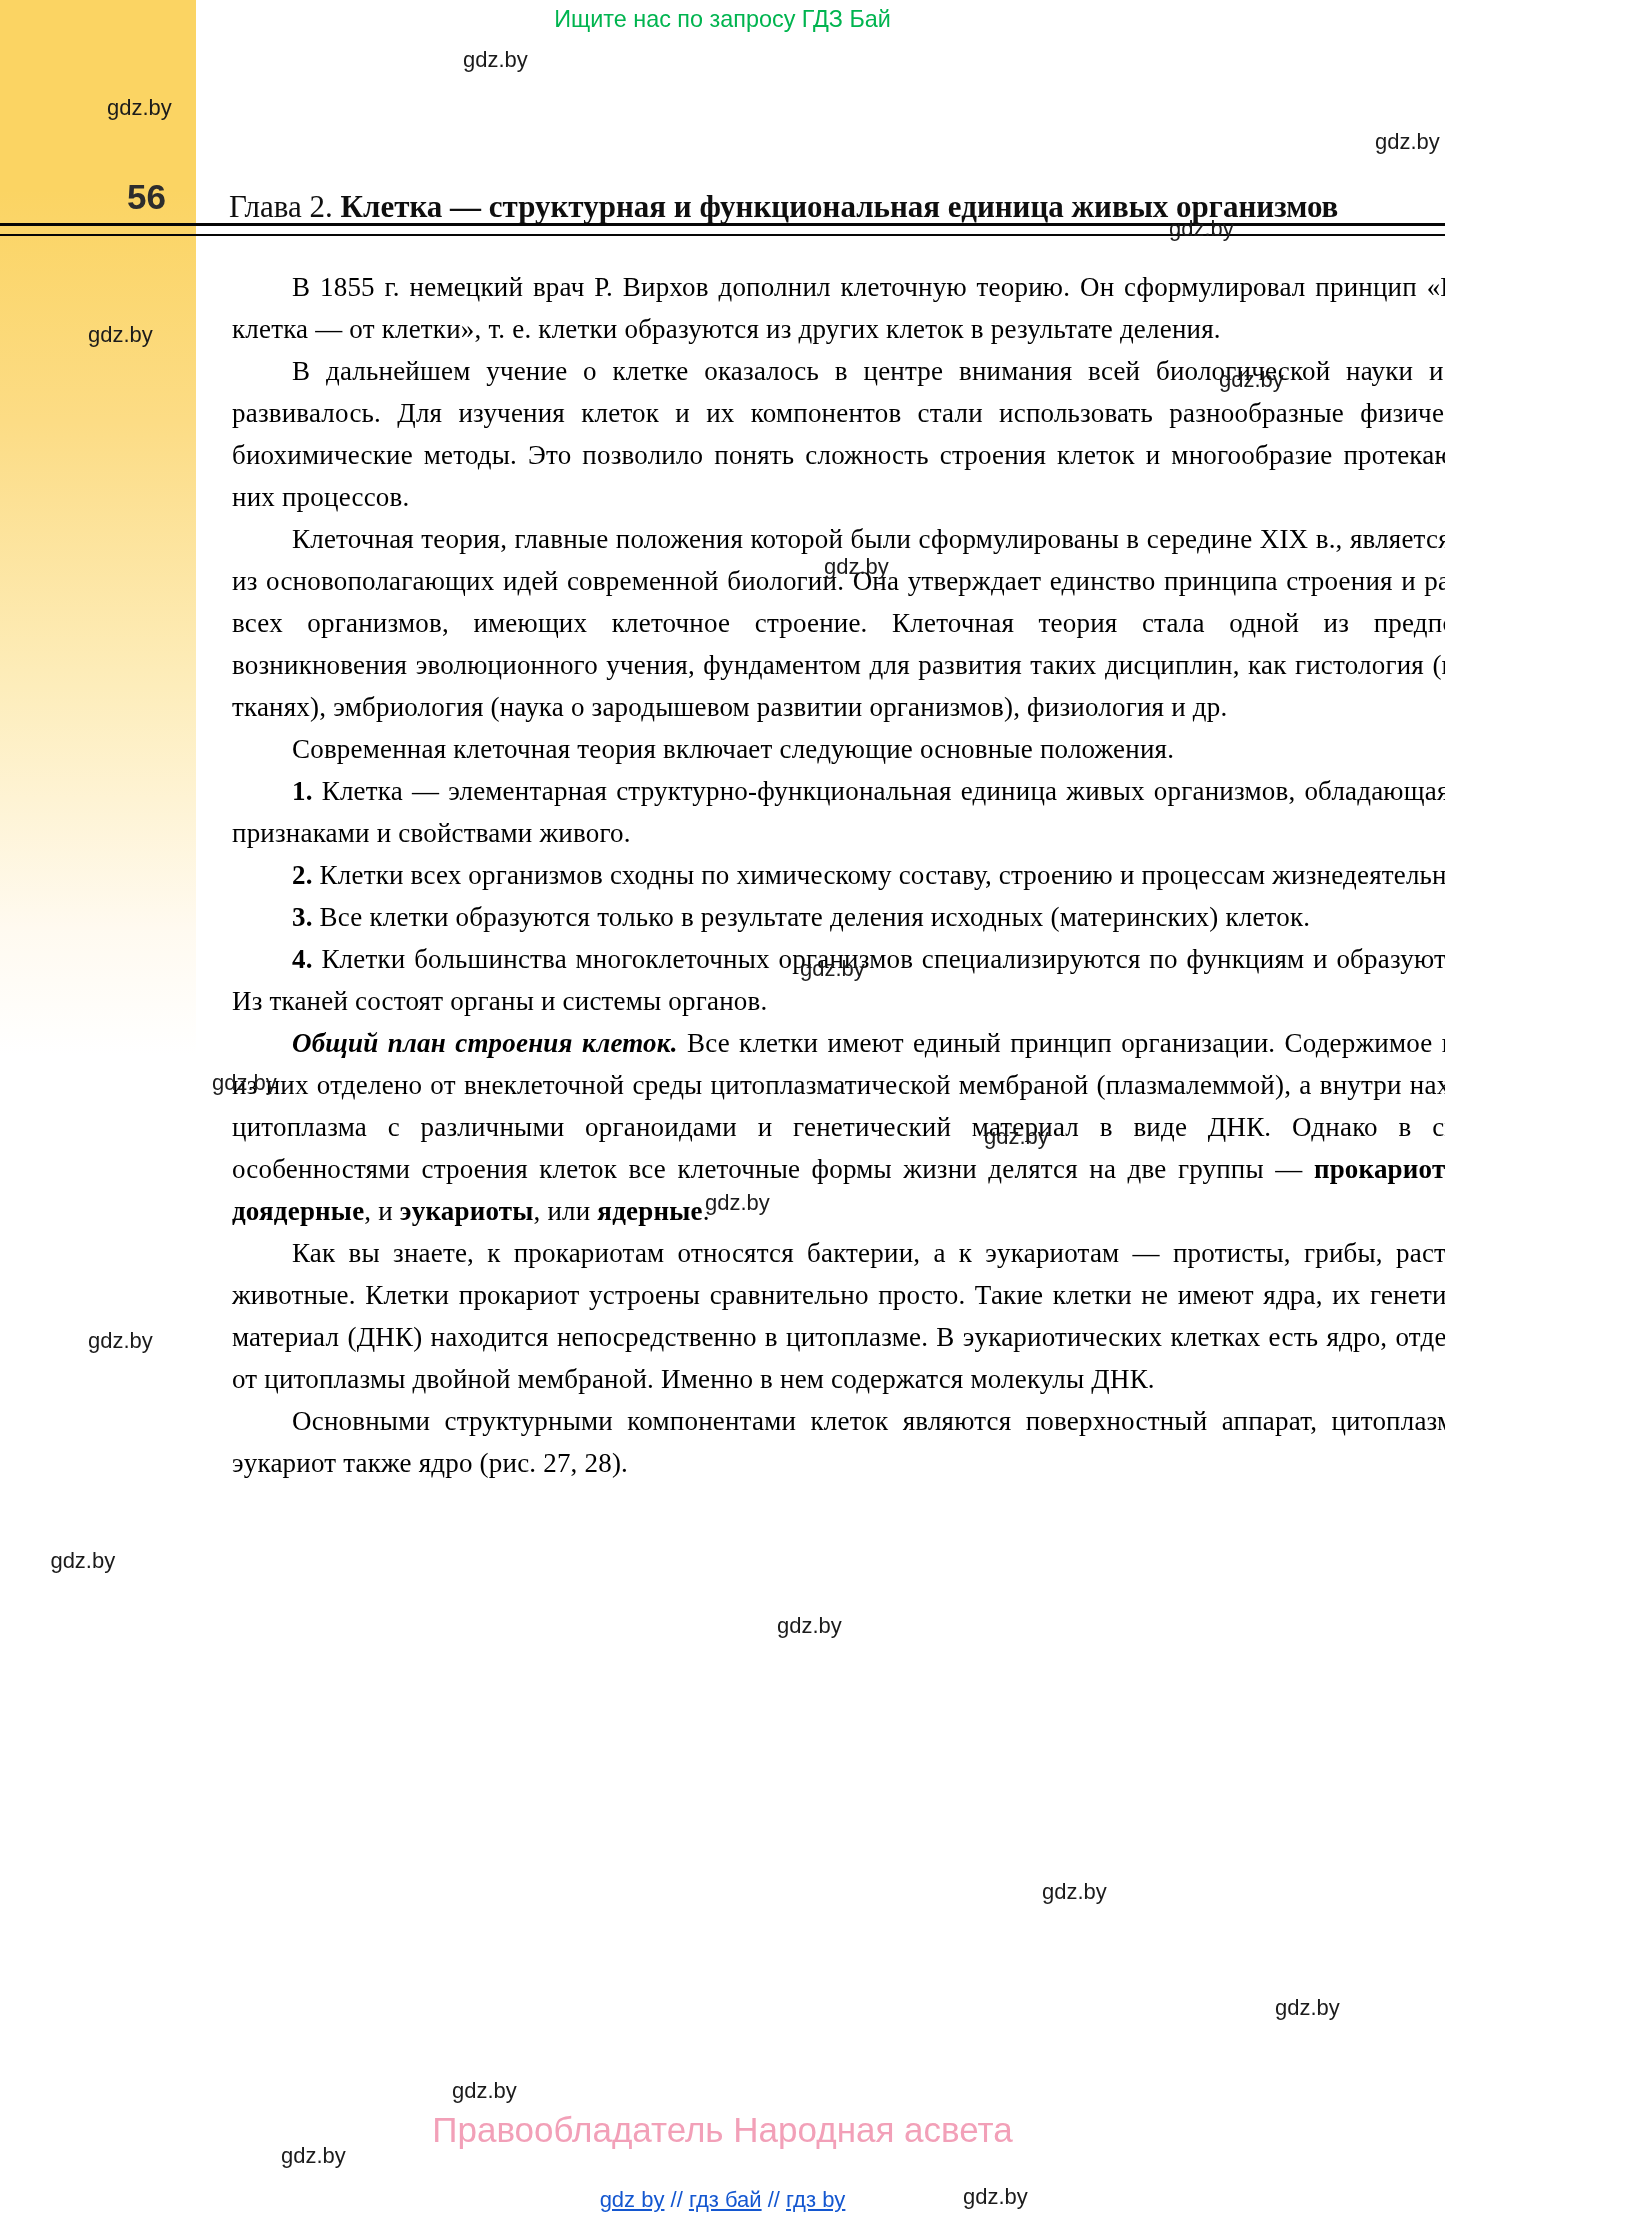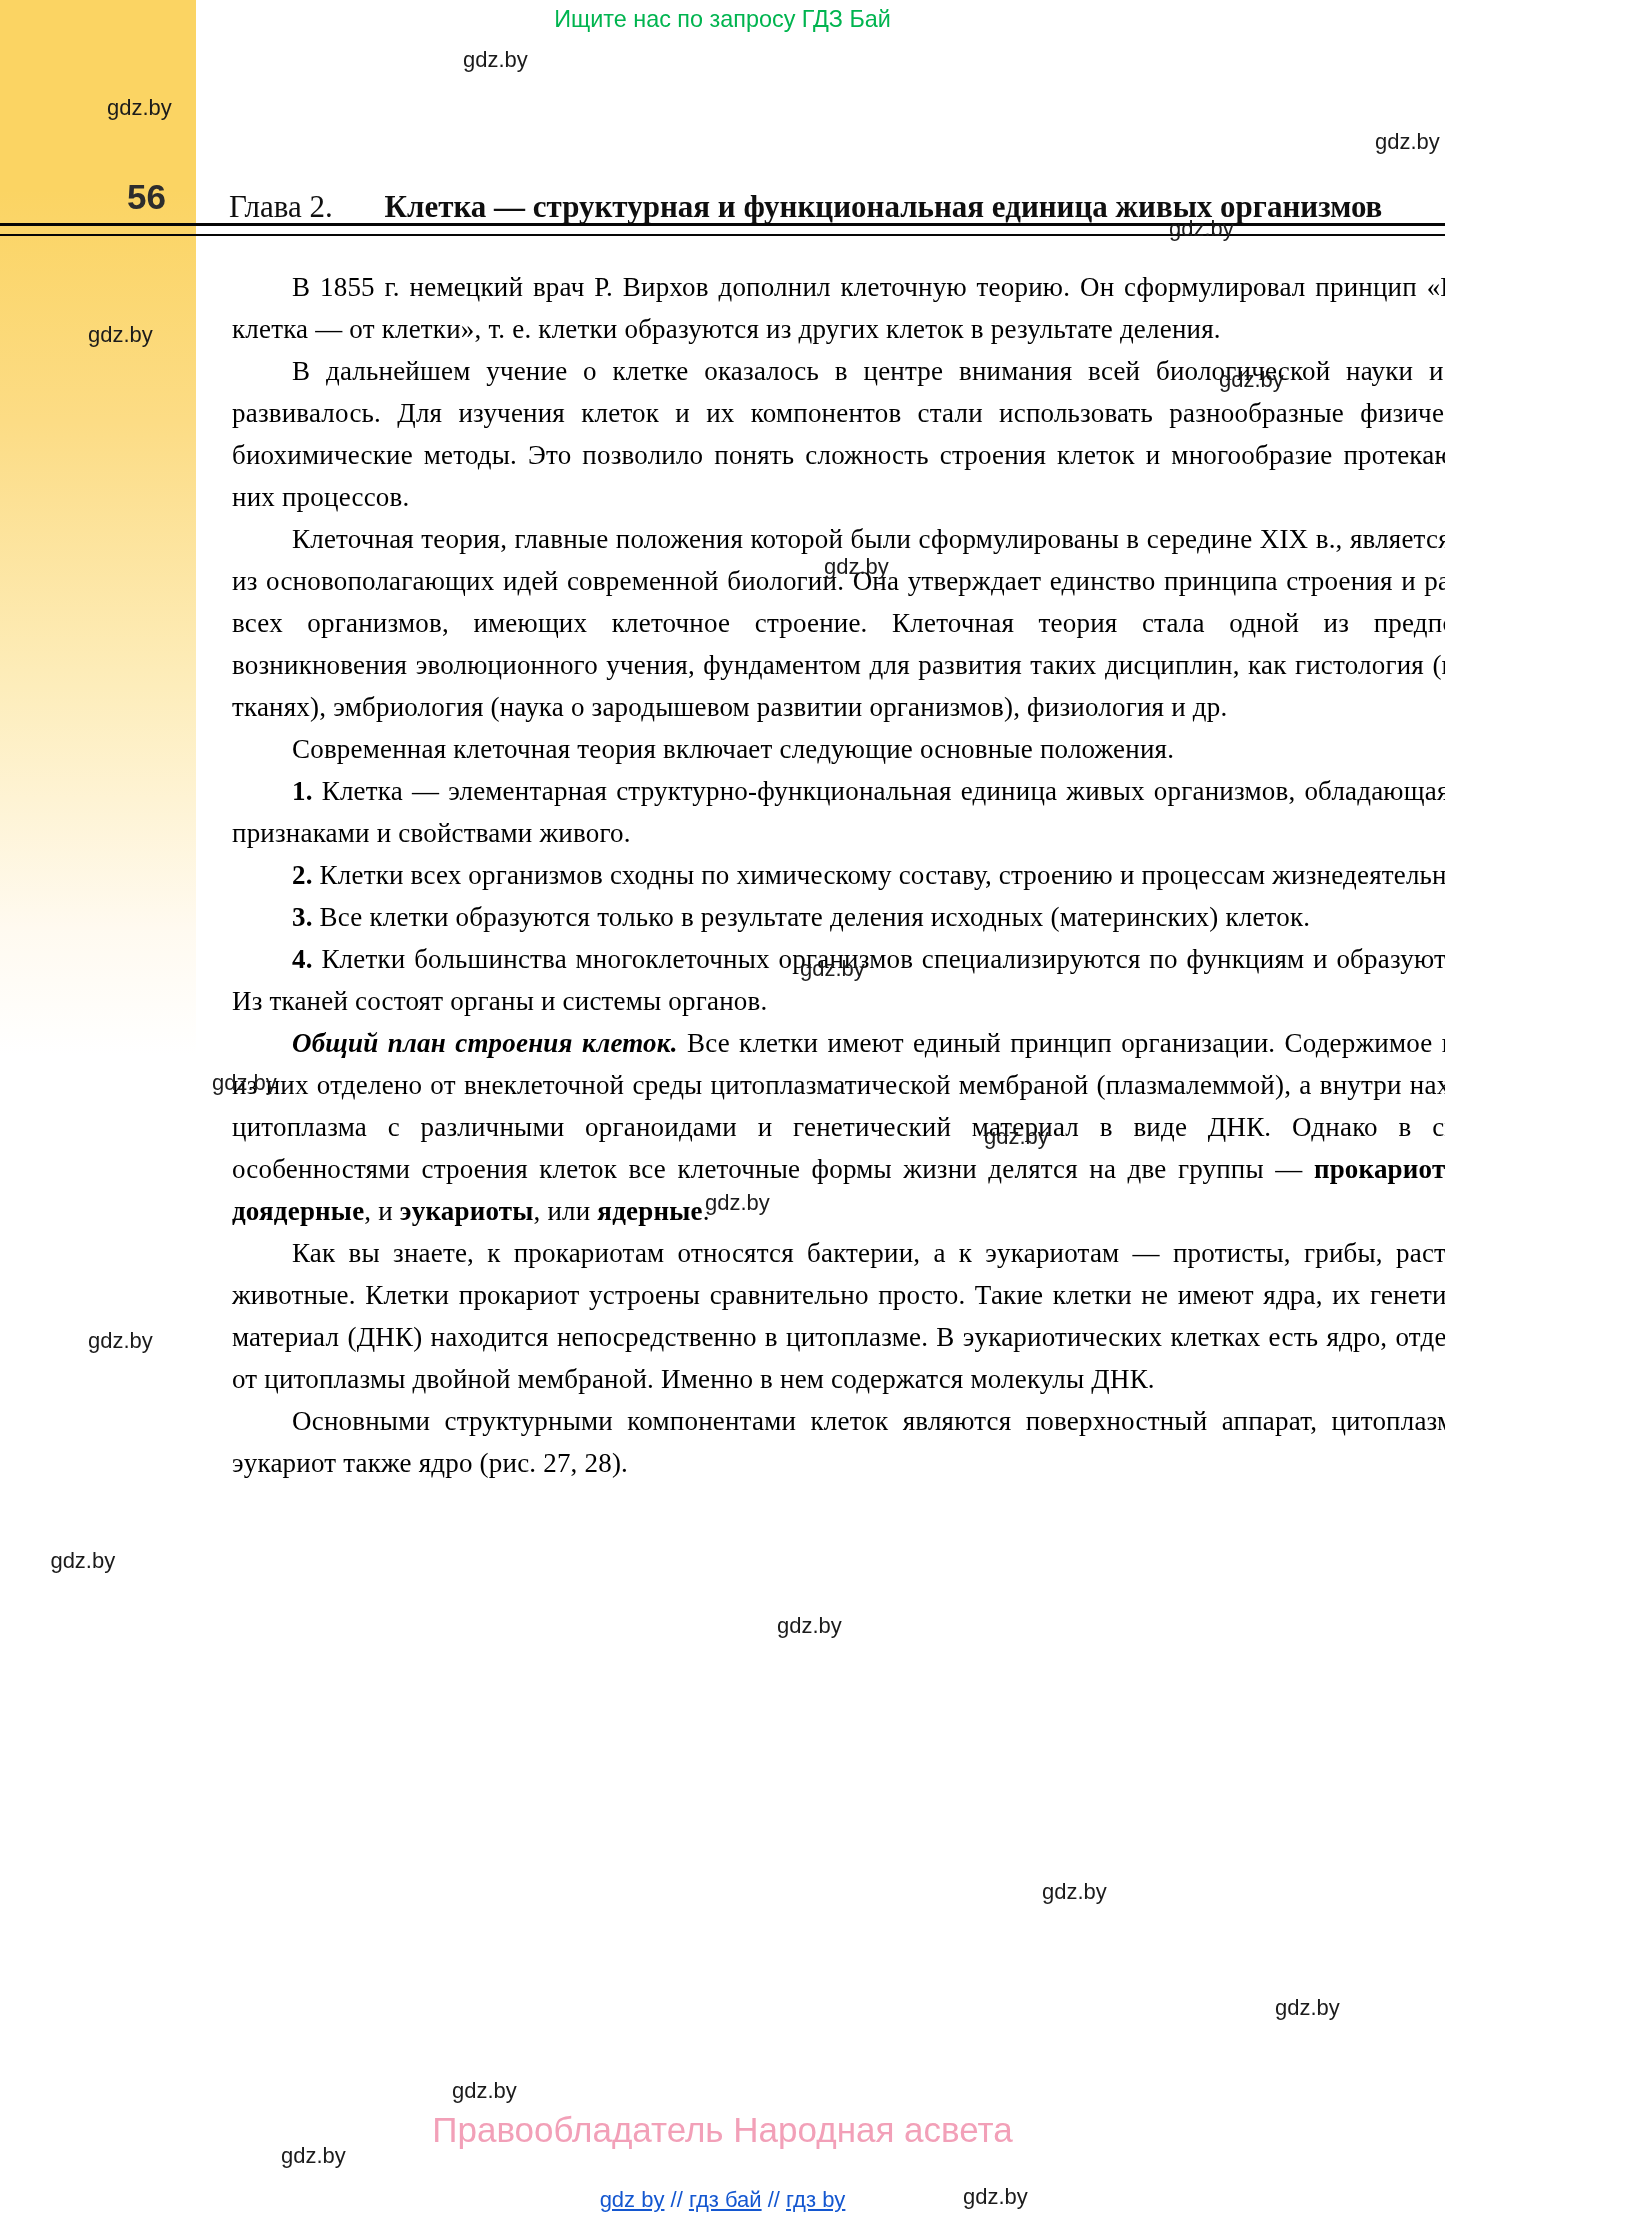--- a/index.html
+++ b/index.html
@@ -37,21 +37,21 @@
     color: #2d2d2d;
   }
   .chapter {
     position: absolute;
     left: 229px; top: 189px;
     width: 1338px;
     font-size: 31px;
     white-space: nowrap;
     color: #0f0f0f;
   }
-  .chapter .bold { font-weight: bold; margin-left: 44px; }
+  .chapter .bold { font-weight: bold; }
   .rule {
     position: absolute;
     left: 0; top: 223px;
     width: 100%; height: 13px;
     box-sizing: border-box;
     border-top: 3.2px solid #060606;
     border-bottom: 2.4px solid #060606;
   }
   .body-text {
     position: absolute;

